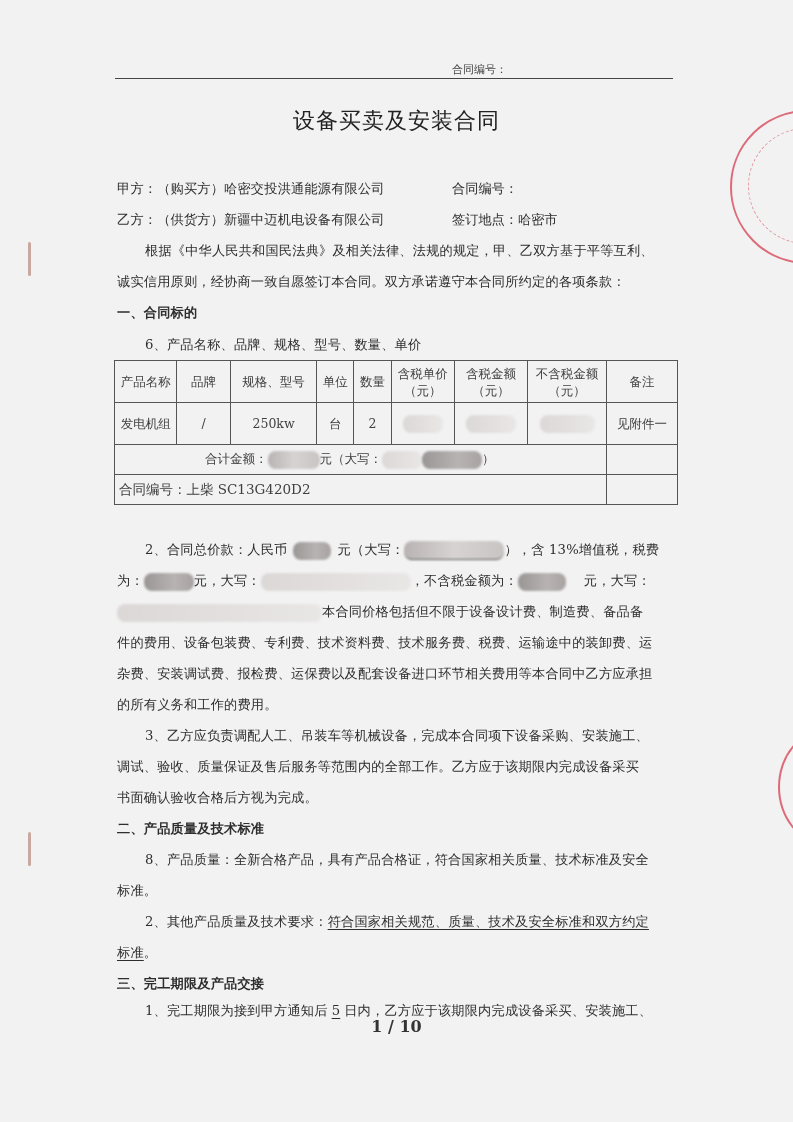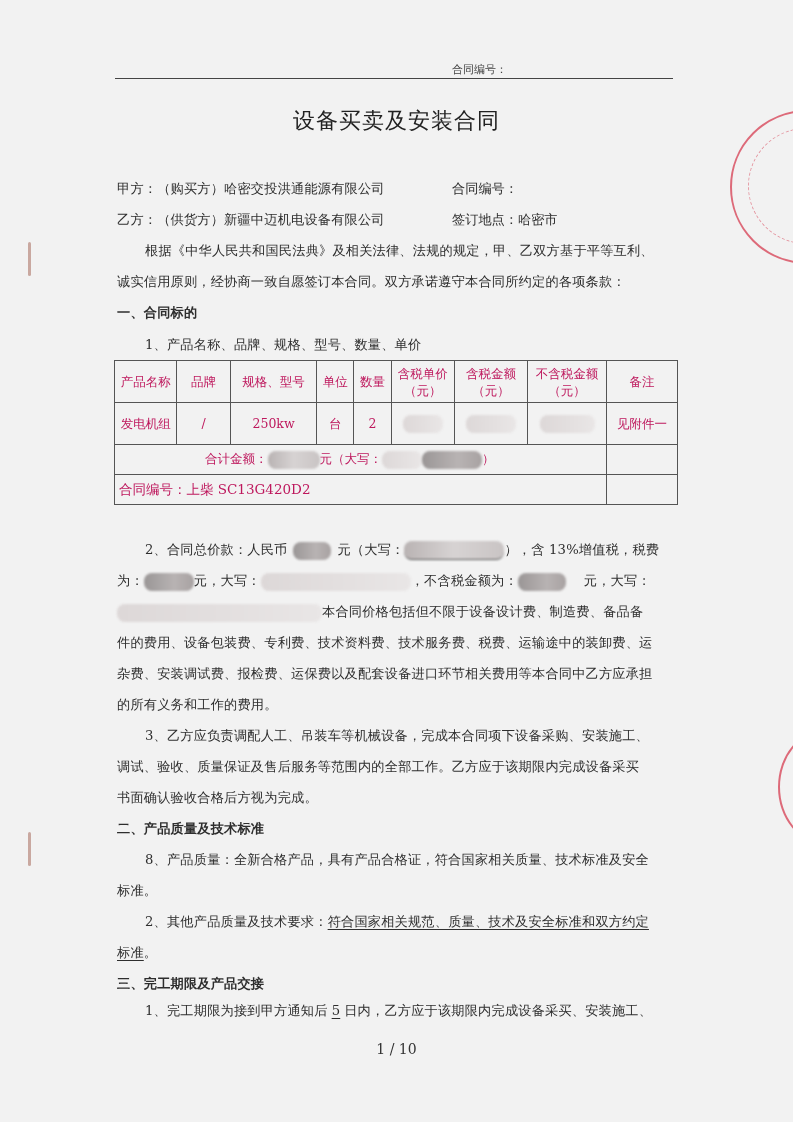--- a/index.html
+++ b/index.html
@@ -31,28 +31,28 @@
   .right-col { position: absolute; left: 452px; font-size: 13.2px; color: #2e2e2e; }
   .blur {
     display: inline-block; height: 18px; vertical-align: middle; border-radius: 8px;
     background: linear-gradient(90deg, #b9b3b3, #d7d3d3 50%, #c9c4c4);
     filter: blur(1.2px);
   }
   .blur.dark { background: linear-gradient(90deg, #9a9696, #b8b3b3 60%, #a8a2a2); }
   .blur.light { background: linear-gradient(90deg, #ddd8d8, #e9e6e6); }
   table.spec {
     position: absolute; left: 114px; top: 360px; width: 564px;
-    border-collapse: collapse; font-size: 12.5px; color: #be185d;
+    border-collapse: collapse; font-size: 12.5px; color: #404040;
   }
   table.spec td {
     border: 1.3px solid #555; text-align: center; padding: 1px 2px; line-height: 17px;
   }
   .underline { text-decoration: underline; text-underline-offset: 3px; }
   .pagenum {
-    position: absolute; left: 0; width: 793px; top: 1041px; text-align: center; font-size: 14px; color: #333;
+    position: absolute; left: 0; width: 793px; top: 1017px; text-align: center; font-size: 16px; color: #333; font-weight: bold;
   }
   .stamp {
     position: absolute; border-radius: 50%;
     border: 2px solid rgba(214, 60, 80, 0.75);
   }
   .stamp-inner {
     position: absolute; border-radius: 50%;
     border: 1.5px dashed rgba(214, 60, 80, 0.5);
   }
   .edge-mark {
@@ -71,21 +71,21 @@
 
   <div class="line" style="top:180px">甲方：（购买方）哈密交投洪通能源有限公司</div>
   <div class="right-col" style="top:180px">合同编号：</div>
   <div class="line" style="top:211px">乙方：（供货方）新疆中迈机电设备有限公司</div>
   <div class="right-col" style="top:211px">签订地点：哈密市</div>
 
   <div class="line indent" style="top:242px">根据《中华人民共和国民法典》及相关法律、法规的规定，甲、乙双方基于平等互利、</div>
   <div class="line" style="top:273px">诚实信用原则，经协商一致自愿签订本合同。双方承诺遵守本合同所约定的各项条款：</div>
 
   <div class="line bold" style="top:304px">一、合同标的</div>
-  <div class="line indent" style="top:336px">1、产品名称、品牌、规格、型号、数量、单价</div>
+  <div class="line indent" style="top:336px">6、产品名称、品牌、规格、型号、数量、单价</div>
 
   <table class="spec">
     <tbody>
         <tr style="height:42px">
       <td style="width:52px">产品名称</td>
       <td style="width:44px">品牌</td>
       <td style="width:74px">规格、型号</td>
       <td style="width:29px">单位</td>
       <td style="width:29px">数量</td>
       <td style="width:53px">含税单价（元）</td>

